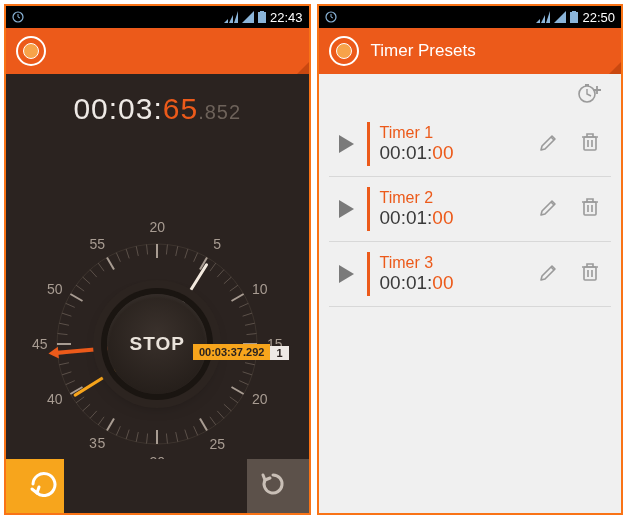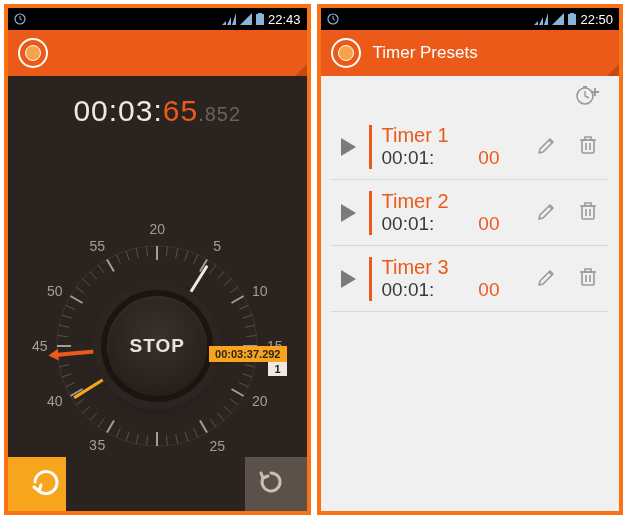--- a/index.html
+++ b/index.html
@@ -7,21 +7,21 @@
     font-family: -apple-system, "Helvetica Neue", Arial, sans-serif;
     background: #fff;
     width: 627px;
     height: 519px;
     display: flex;
     gap: 6px;
     padding: 4px;
   }
   .phone {
     flex: 1;
-    border: 4px solid #f97316;
+    border: 2px solid #f97316;
     display: flex;
     flex-direction: column;
     overflow: hidden;
     position: relative;
   }
   
   .status-bar {
     height: 22px;
     background: #000;
     color: #8ab4d8;
@@ -133,21 +133,21 @@
     border-left: 10px solid #ec5a1a;
     border-top: 6px solid transparent;
     border-bottom: 6px solid transparent;
   }
   .hand-yellow { background: #f7a51c; width: 98px; height: 3px; transform: translateY(-1.5px) rotate(148deg); }
   .lap-badge {
     position: absolute;
     right: 20px;
     top: 270px;
     display: flex;
-    flex-direction: column;
+    flex-direction: row;
     align-items: flex-end;
   }
   .lap-time {
     background: #f7a51c;
     color: #2b2320;
     font-size: 11px;
     padding: 2px 6px;
     font-weight: 600;
   }
   .lap-num {
@@ -239,29 +239,29 @@
     cursor: pointer;
   }
   .orange-bar {
     width: 3px;
     height: 44px;
     background: #ec5a1a;
   }
   .preset-text { flex: 1; }
   .preset-name {
     color: #ec5a1a;
-    font-size: 20px;
+    font-size: 16px;
     font-weight: 400;
   }
   .preset-time {
     font-size: 19px;
     font-weight: 300;
   }
   .pt-dark { color: #3a3a3a; }
-  .pt-orange { color: #ec5a1a; margin-left: 44px; }
+  .pt-orange { color: #ec5a1a; }
   .row-action { color: #9a9a9a; cursor: pointer; padding: 6px; }
 </style>
 </head>
 <body>
 
 <div class="phone">
   <div class="status-bar">
     <div class="status-left">
       <span class="status-icon">
         <svg width="12" height="12" viewBox="0 0 12 12">

